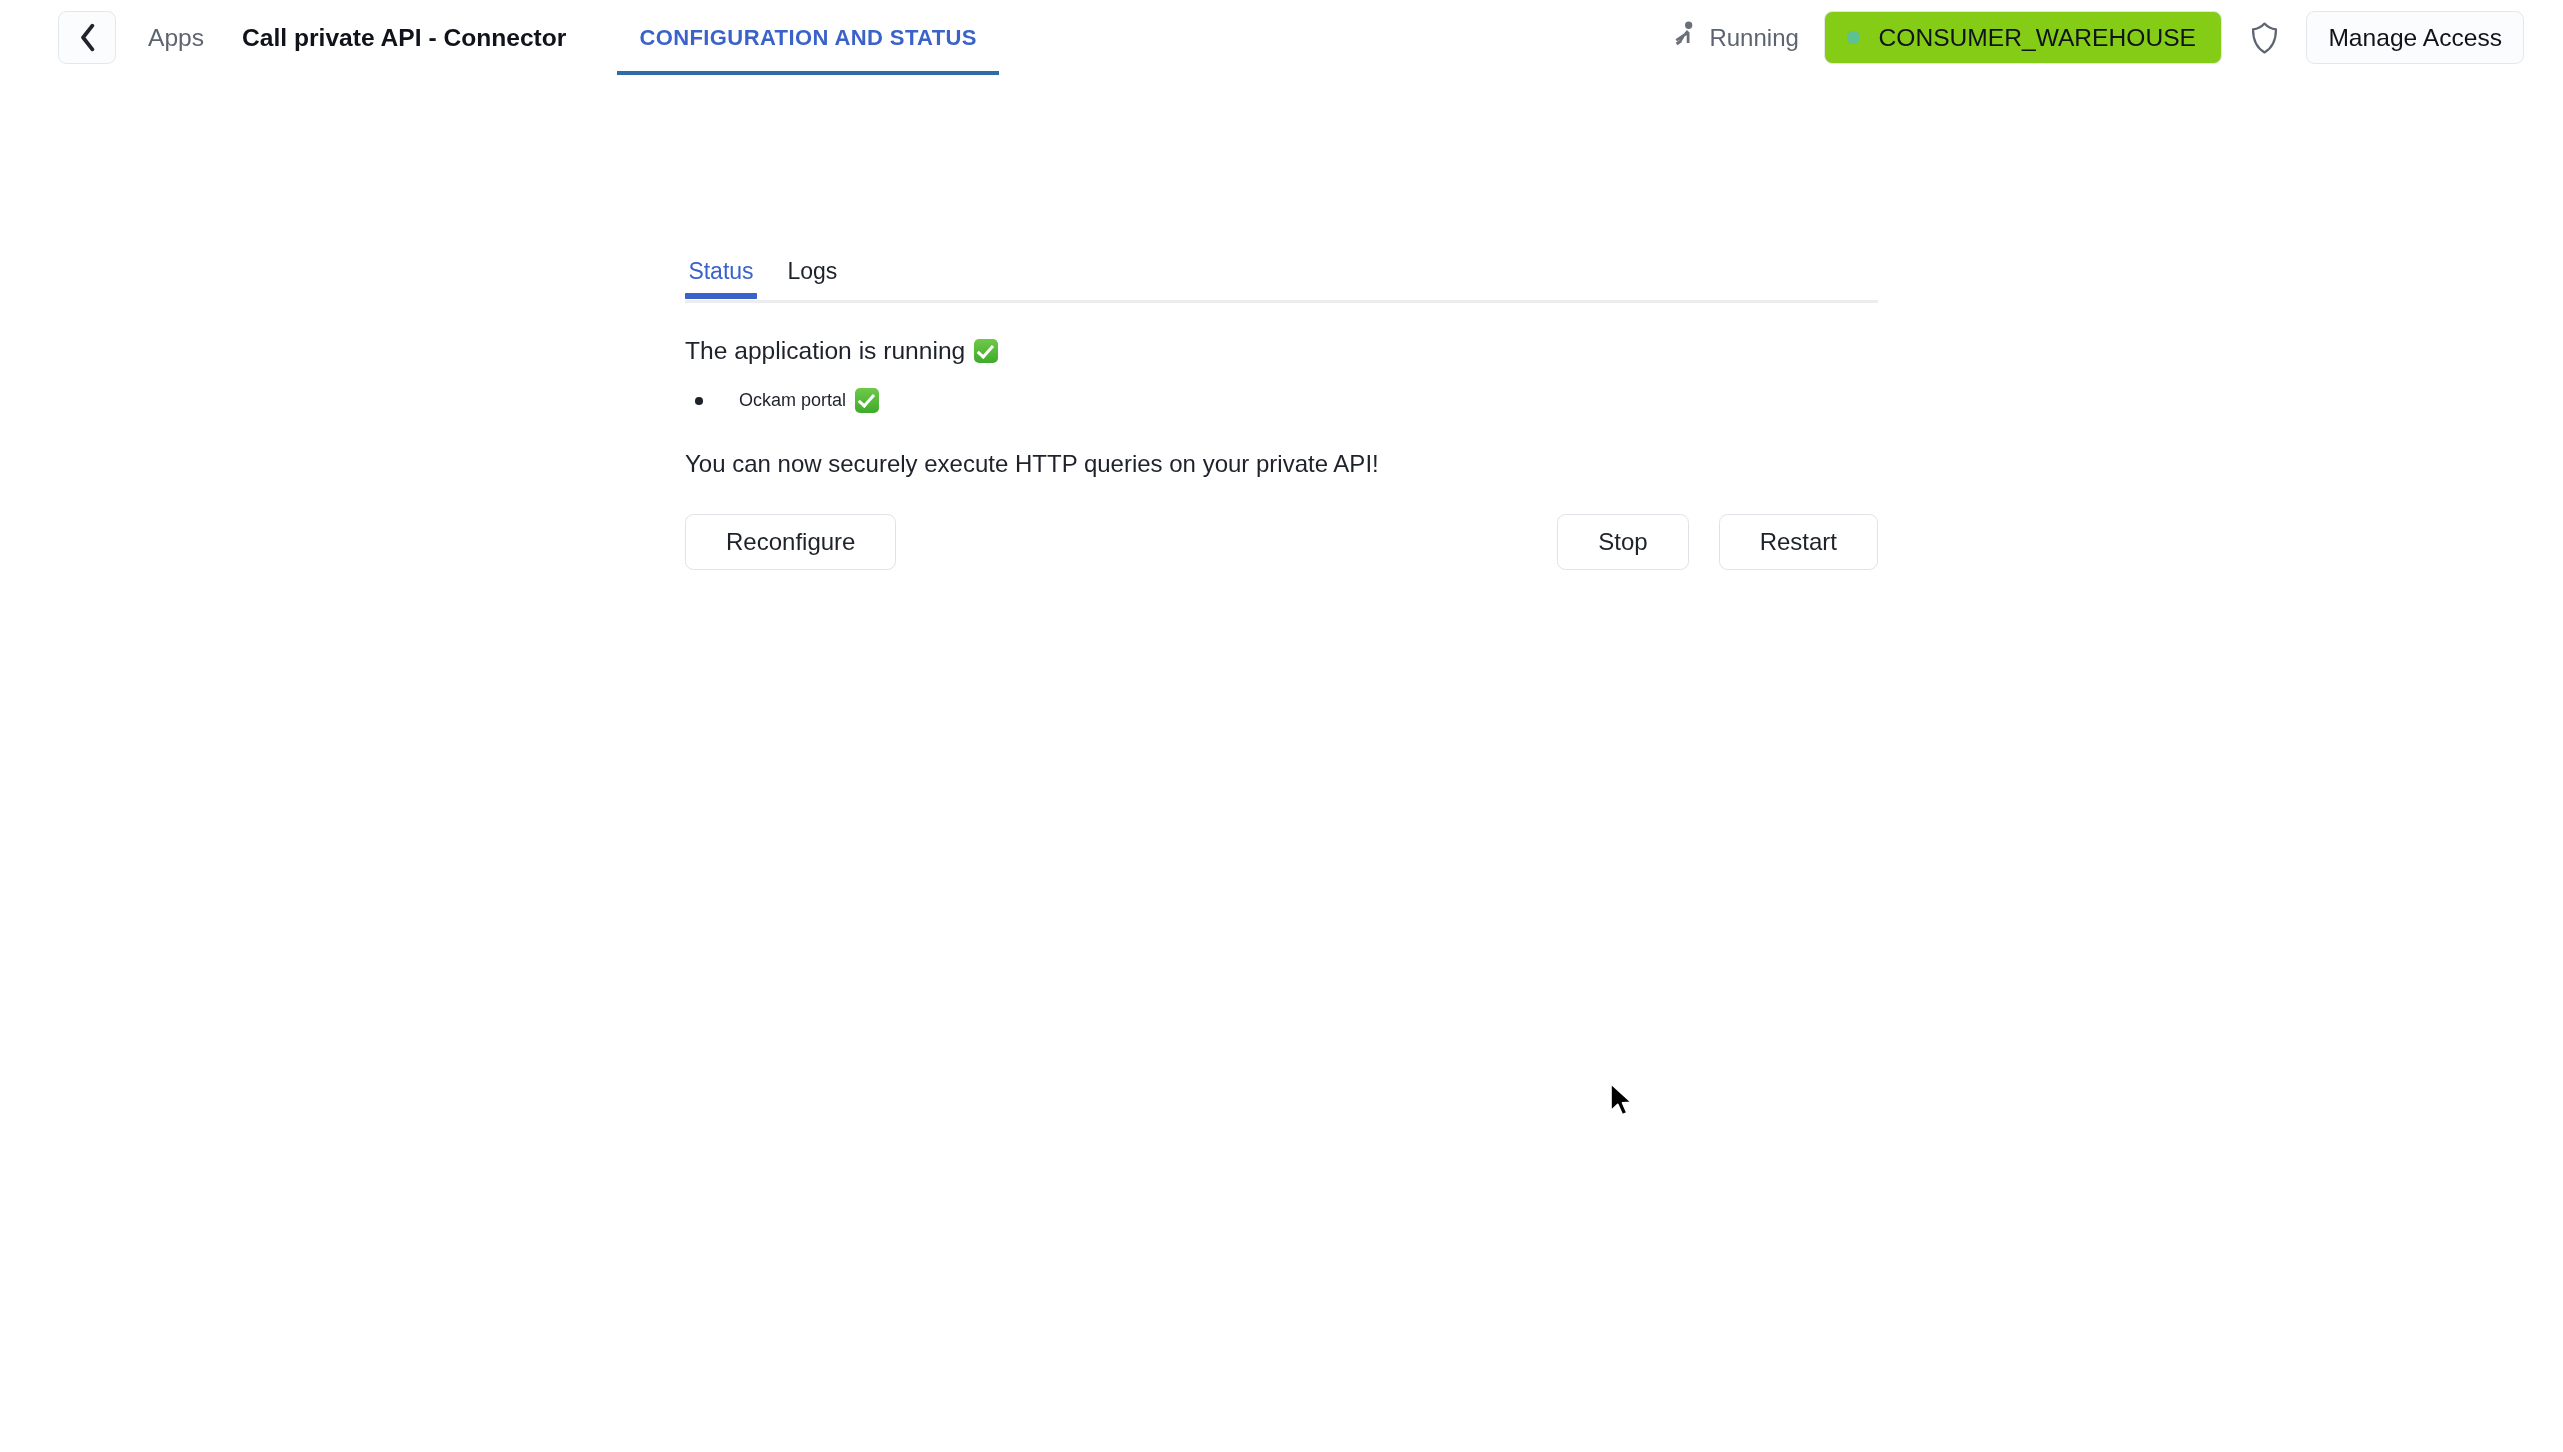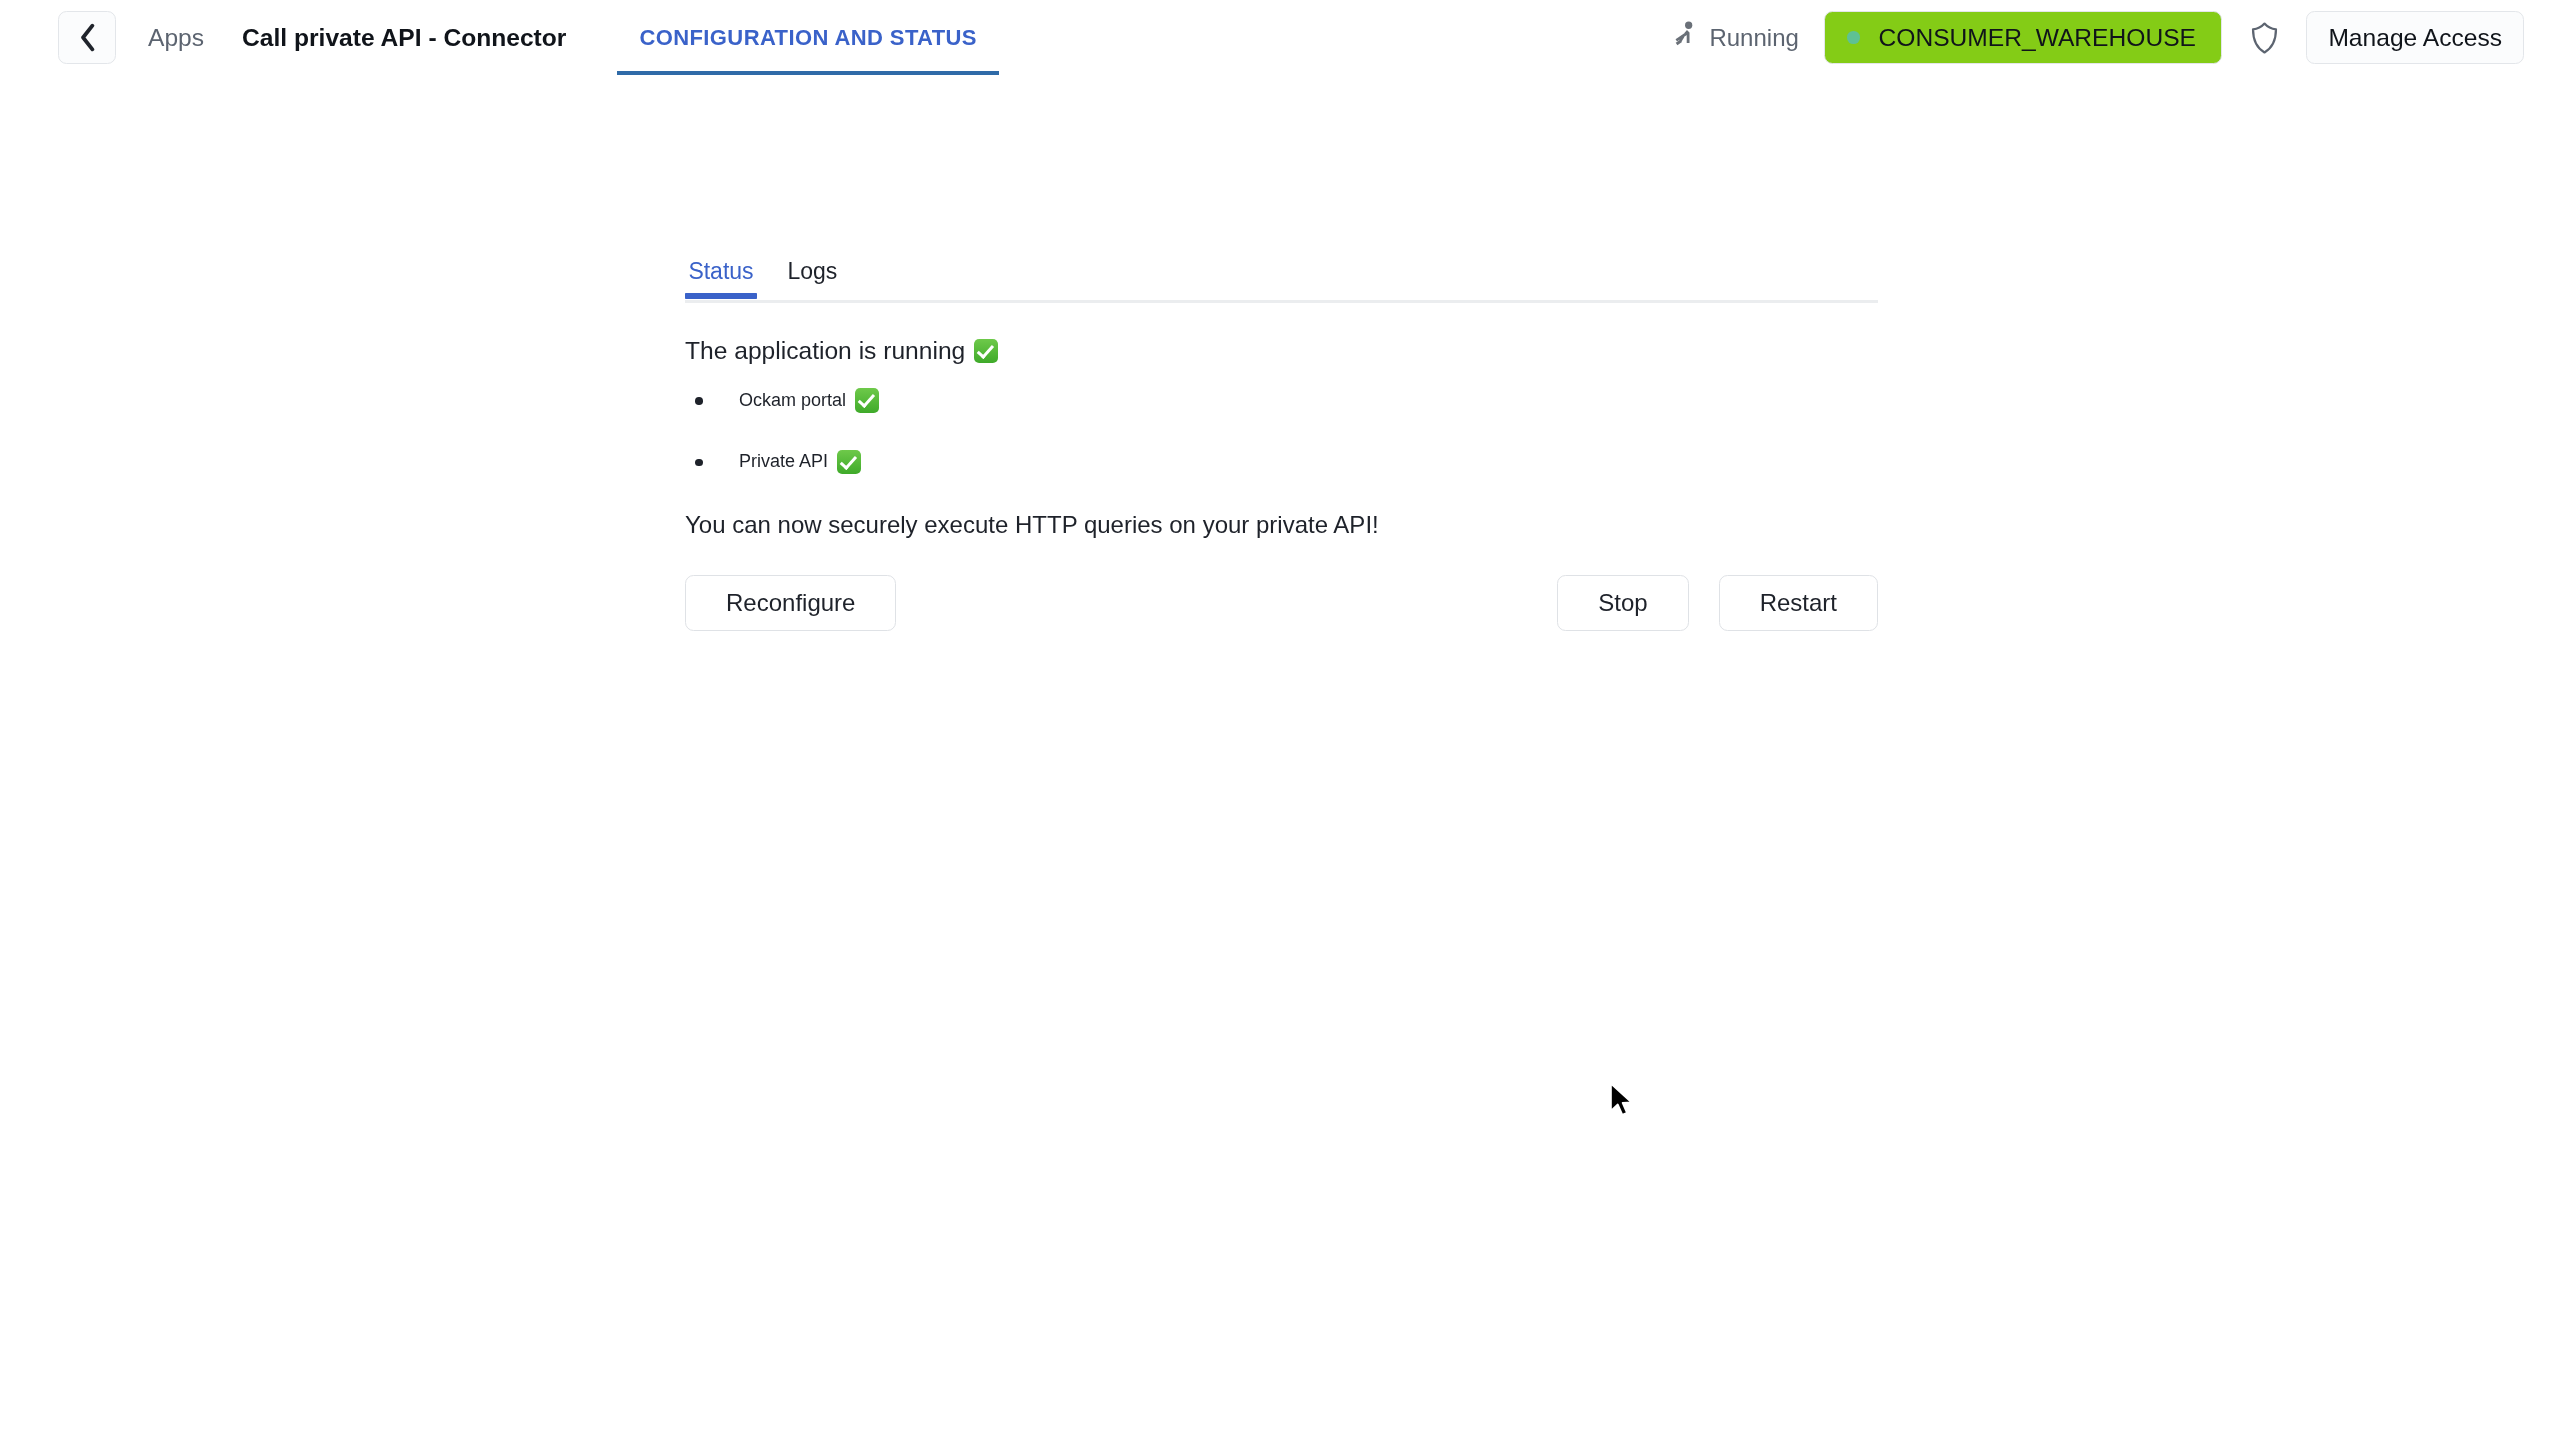--- a/index.html
+++ b/index.html
@@ -368,25 +368,20 @@
 
   <div class="status-line">
     <span>The application is running</span>
     <span class="check"></span>
   </div>
 
   <ul class="bullets">
     <li>
       <span class="dot"></span>
       <span>Ockam portal</span>
-      <span class="check"></span>
-    </li>
-    <li>
-      <span class="dot"></span>
-      <span>Private API</span>
       <span class="check"></span>
     </li>
   </ul>
 
   <div class="note">You can now securely execute HTTP queries on your private API!</div>
 
   <div class="btn-row">
     <button class="btn">
       <span>Reconfigure</span>
     </button>

